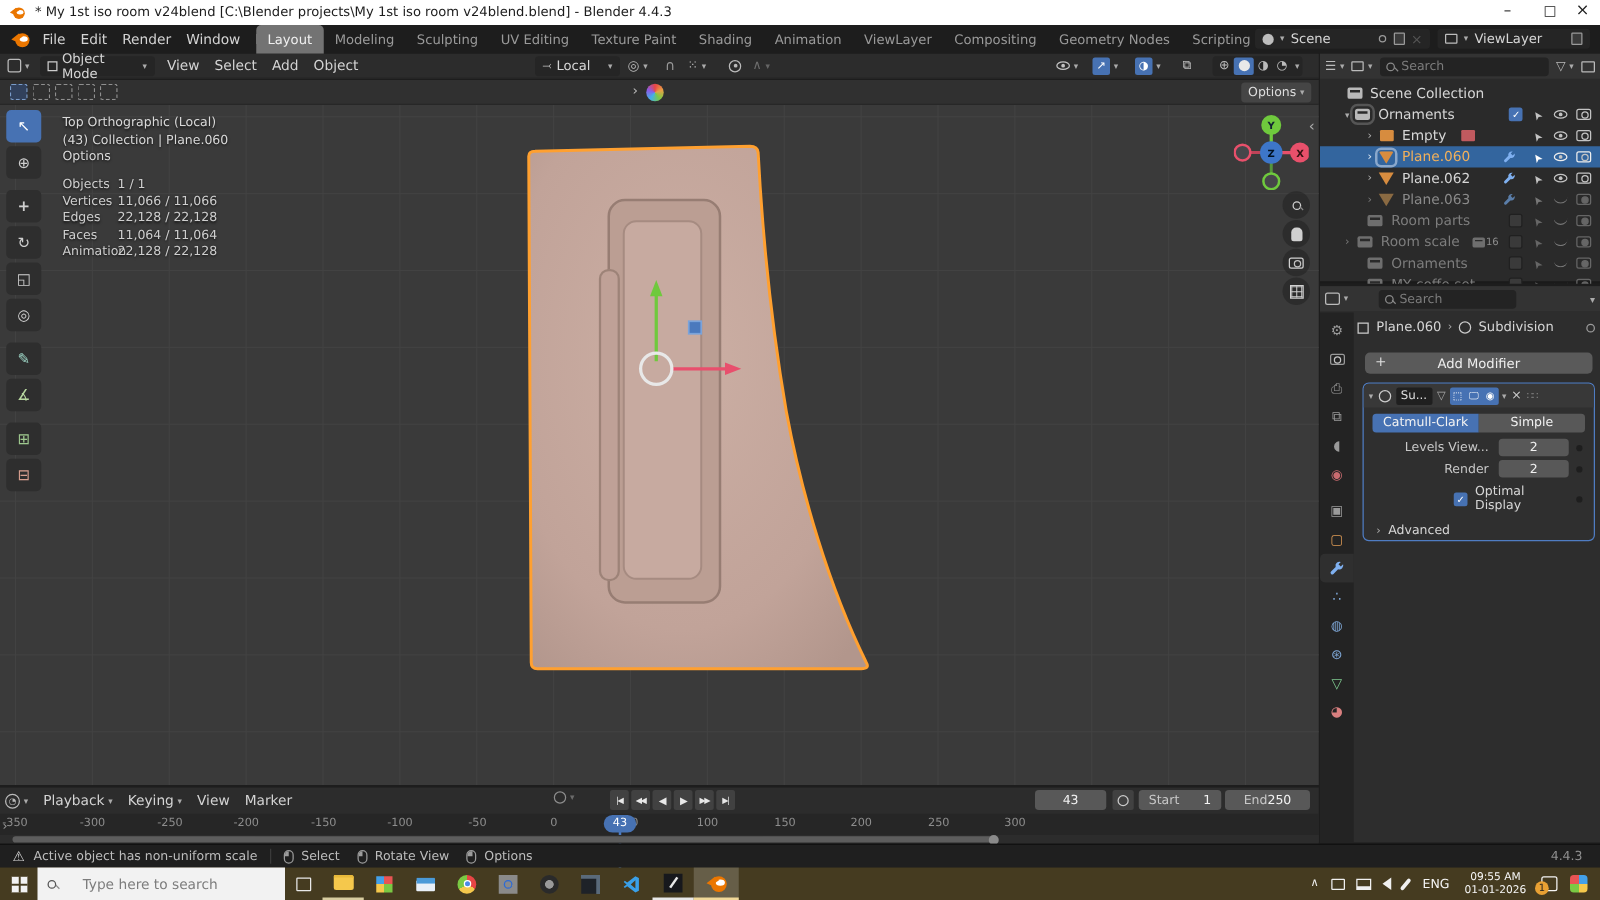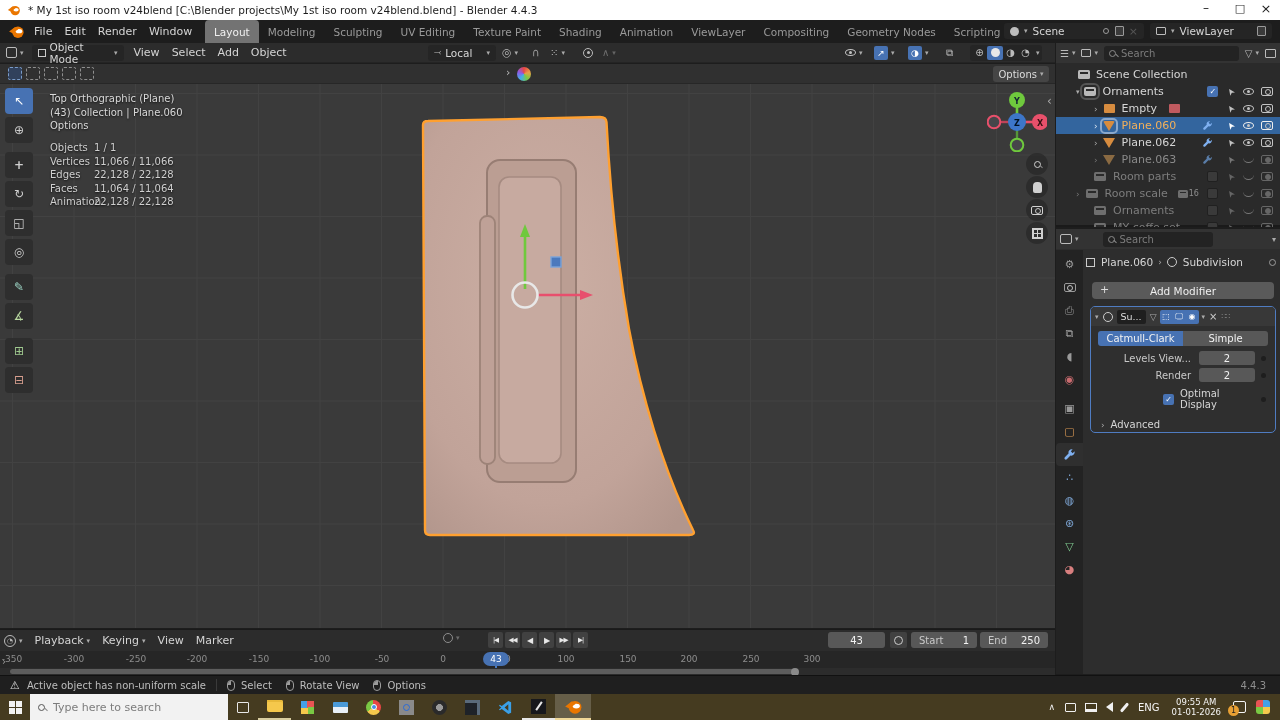--- a/index.html
+++ b/index.html
@@ -218,21 +218,21 @@
         <line x1="525" y1="205" x2="525" y2="152" stroke="#6fc93d" stroke-width="2.6"></line>
         <polygon points="525,140 520,153 530,153" fill="#6fc93d"></polygon>
         <line x1="538" y1="211" x2="582" y2="211" stroke="#e84f6d" stroke-width="2.6"></line>
         <polygon points="593,211 580,206 580,216" fill="#e84f6d"></polygon>
         <circle cx="525" cy="211" r="12.5" fill="none" stroke="#e8e8e8" stroke-width="2.6"></circle>
         <rect x="551" y="173" width="10" height="10" fill="#4b79bd" stroke="#7aa3da" stroke-width="1.4"></rect>
       </g>
     </svg>
 
     <div class="a" style="left:50px;top:8px;font-size:10px;color:#d9d9d9;text-shadow:0 1px 2px rgba(0,0,0,.7);line-height:13.5px">
-      <div>Top Orthographic (Plane)</div>
+      <div>Top Orthographic (Local)</div>
       <div>(43) Collection | Plane.060</div>
       <div>Options</div>
     </div>
     <div class="a" style="left:50px;top:57px;font-size:10px;color:#cfcfcf;text-shadow:0 1px 2px rgba(0,0,0,.7);line-height:13.5px">
       <div class="f">
           <span style="width:44px">Objects</span>
           <span>1 / 1</span>
         </div>
       <div class="f">
           <span style="width:44px">Vertices</span>
@@ -574,21 +574,21 @@
       <span class="a field" style="left:828px;top:2px;width:57px;height:16px">
           <span>43</span>
         </span>
       <span class="a f" style="left:890px;top:2px;width:17px;height:16px;background:#414141;border-radius:2px;justify-content:center">
           <span style="width:9px;height:9px;border:1.3px solid #ccc;border-radius:50%;position:relative"></span>
         </span>
       <span class="a field f" style="left:911px;top:2px;width:66px;height:16px;justify-content:space-between;padding:0 8px">
           <span style="color:#c8c8c8">Start</span>
           <span>1</span>
         </span>
-      <span class="a field f" style="left:980px;top:2px;width:68px;height:16px;justify-content:space-between;padding:0 8px">
+      <span class="a field f" style="left:980px;top:2px;width:68px;height:16px;justify-content:center;padding:0 8px">
           <span style="color:#c8c8c8">End</span>
           <span>250</span>
         </span>
     </div>
 
     <div class="a" style="left:0;top:21px;width:1055px;height:17px;background:#262626">
       <span class="tick" style="left:-8px">-350</span>
       <span class="tick" style="left:54px">-300</span>
       <span class="tick" style="left:116px">-250</span>
       <span class="tick" style="left:177px">-200</span>
@@ -628,21 +628,21 @@
     <span style="flex:1"></span>
     <span style="margin-right:14px;color:#8f8f8f">4.4.3</span>
   </div>
 
   <div class="a f" style="left:0;top:694px;width:1280px;height:26px;background:#453b20">
     <span class="f" style="width:30px;height:26px;justify-content:center">
       <span style="width:13px;height:13px;background-image:linear-gradient(#453b20 1.5px,transparent 1.5px),linear-gradient(90deg,#453b20 1.5px,transparent 1.5px);background-size:7px 7px;background-position:-1px -1px;background-color:#f2f2f2"></span>
     </span>
     <div class="f" style="width:198px;height:26px;background:#f2f2f2;padding:0 8px">
       <span class="mag" style="border-color:#555"></span>
-      <input style="margin-left: 8px; color: rgb(51, 51, 51); font-size: 11px;" placeholder="Type here to search">
+      <input style="margin-left: 21px; color: rgb(51, 51, 51); font-size: 11px;" placeholder="Type here to search">
     </div>
     <span class="f" style="width:30px;height:26px;justify-content:center">
         <span style="width:12px;height:11px;border:1.4px solid #e8e8e8;border-radius:1px"></span>
       </span>
     <span class="f" style="width:33px;height:26px;justify-content:center;border-bottom:2px solid #d8cda0">
         <span style="width:16px;height:12px;background:#f5c84c;border-radius:1px 2px 2px 2px;box-shadow:inset 0 2px 0 #e8b93a"></span>
       </span>
     <span class="f" style="width:33px;height:26px;justify-content:center">
         <span style="width:13px;height:13px;background:conic-gradient(#e85454 0 25%,#7ac943 0 50%,#f5c84c 0 75%,#43a0e8 0)"></span>
       </span>

